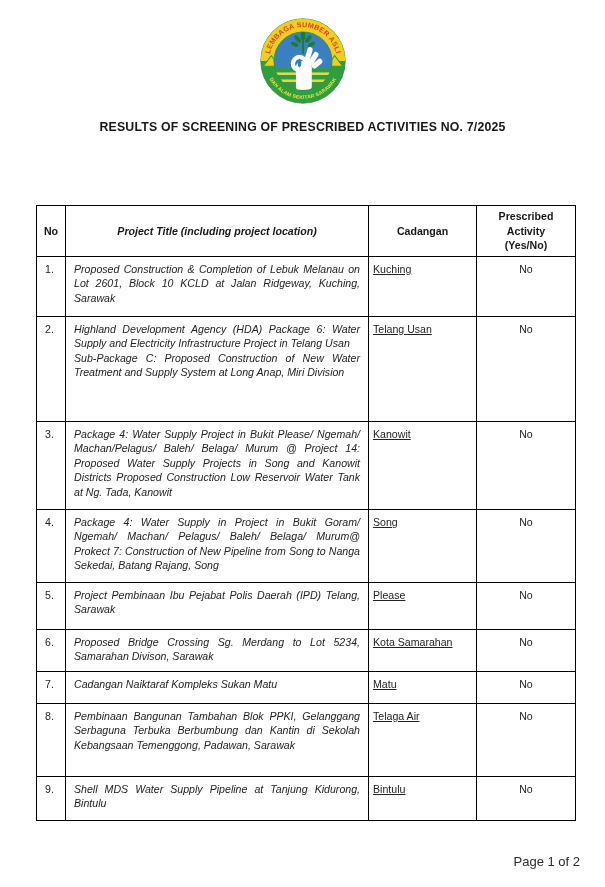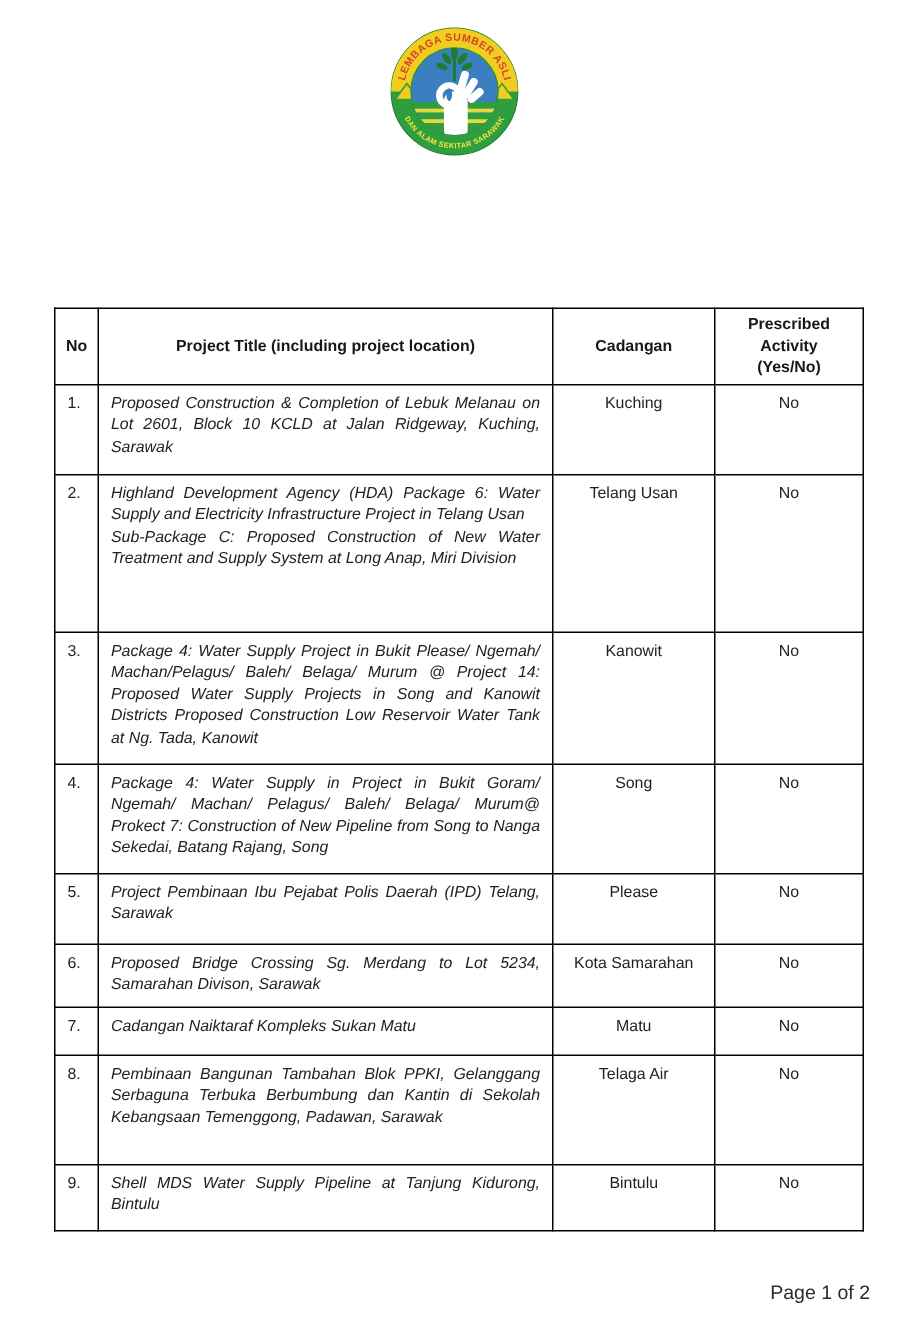--- a/index.html
+++ b/index.html
@@ -39,30 +39,30 @@
   .screening th, .screening td {
     border: 1px solid #000;
     vertical-align: top;
     line-height: 1.37;
   }
   .screening th {
     font-weight: bold; text-align: center; vertical-align: middle;
     padding: 3px 2px; color: #171717;
   }
   .col-no  { width: 29px; }
-  .col-title { width: 303px; }
+  .col-title { width: 303px; font-style: italic; }
   .col-loc { width: 108px; }
   .col-pa  { width: 99px; }
   thead tr { height: 43px; }
   .th-pa { white-space: pre-line; }
 
   td.no    { text-align: left; padding: 5px 2px 5px 8px; }
   td.title { text-align: justify; padding: 5px 8px; font-style: italic; }
   td.title div { margin: 0; }
-  td.loc   { text-align: center; padding: 5px 4px; }
+  td.loc   { text-align: left; padding: 5px 4px; text-decoration: underline; }
   td.pa    { text-align: center; padding: 5px 4px; }
 
   tbody tr:nth-child(1) { height: 60px; }
   tbody tr:nth-child(2) { height: 105px; }
   tbody tr:nth-child(3) { height: 88px; }
   tbody tr:nth-child(4) { height: 73px; }
   tbody tr:nth-child(5) { height: 47px; }
   tbody tr:nth-child(6) { height: 42px; }
   tbody tr:nth-child(7) { height: 32px; }
   tbody tr:nth-child(8) { height: 73px; }
@@ -124,20 +124,21 @@
 
       <text font-size="8" font-weight="bold" fill="#d4452b" letter-spacing="0.4" font-family="Liberation Sans, sans-serif">
         <textPath href="#arcTop" startOffset="50%" text-anchor="middle">LEMBAGA SUMBER ASLI</textPath>
       </text>
       <text font-size="5.6" font-weight="bold" fill="#f5e63c" letter-spacing="0.3" font-family="Liberation Sans, sans-serif">
         <textPath href="#arcBot" startOffset="50%" text-anchor="middle">DAN ALAM SEKITAR SARAWAK</textPath>
       </text>
     </svg>
   </div>
 
+  <h1 class="doc-title">RESULTS OF SCREENING OF PRESCRIBED ACTIVITIES NO. 7/2025</h1>
 
 
   <table class="screening">
     <thead>
       <tr>
         <th class="col-no">No</th>
         <th class="col-title">Project Title (including project location)</th>
         <th class="col-loc">Cadangan</th>
         <th class="col-pa th-pa">Prescribed
 Activity

